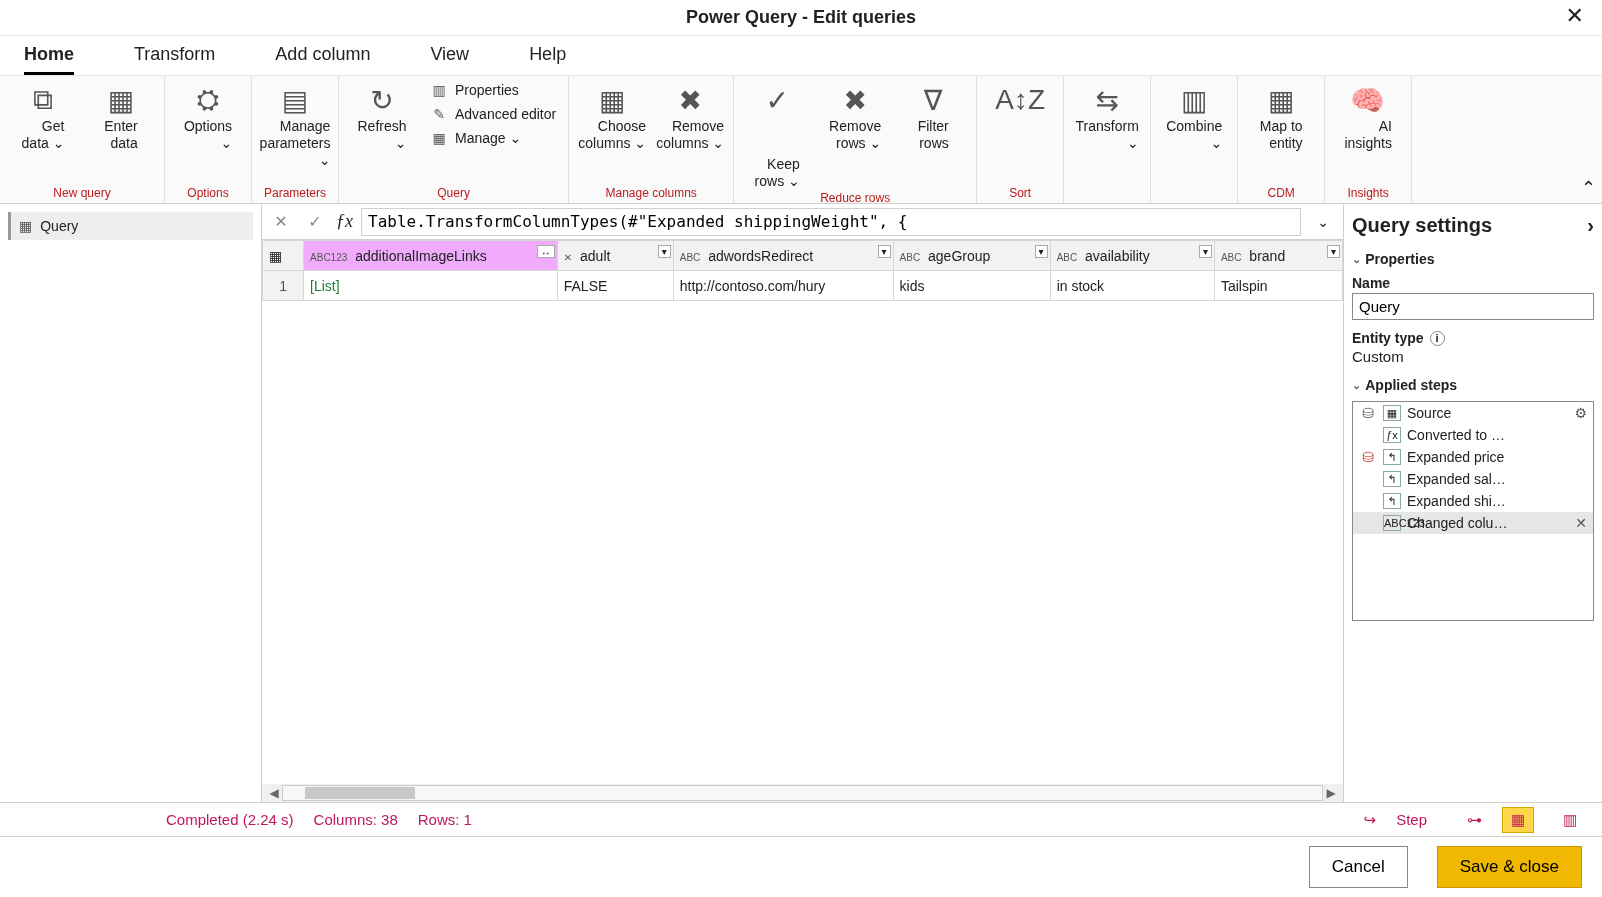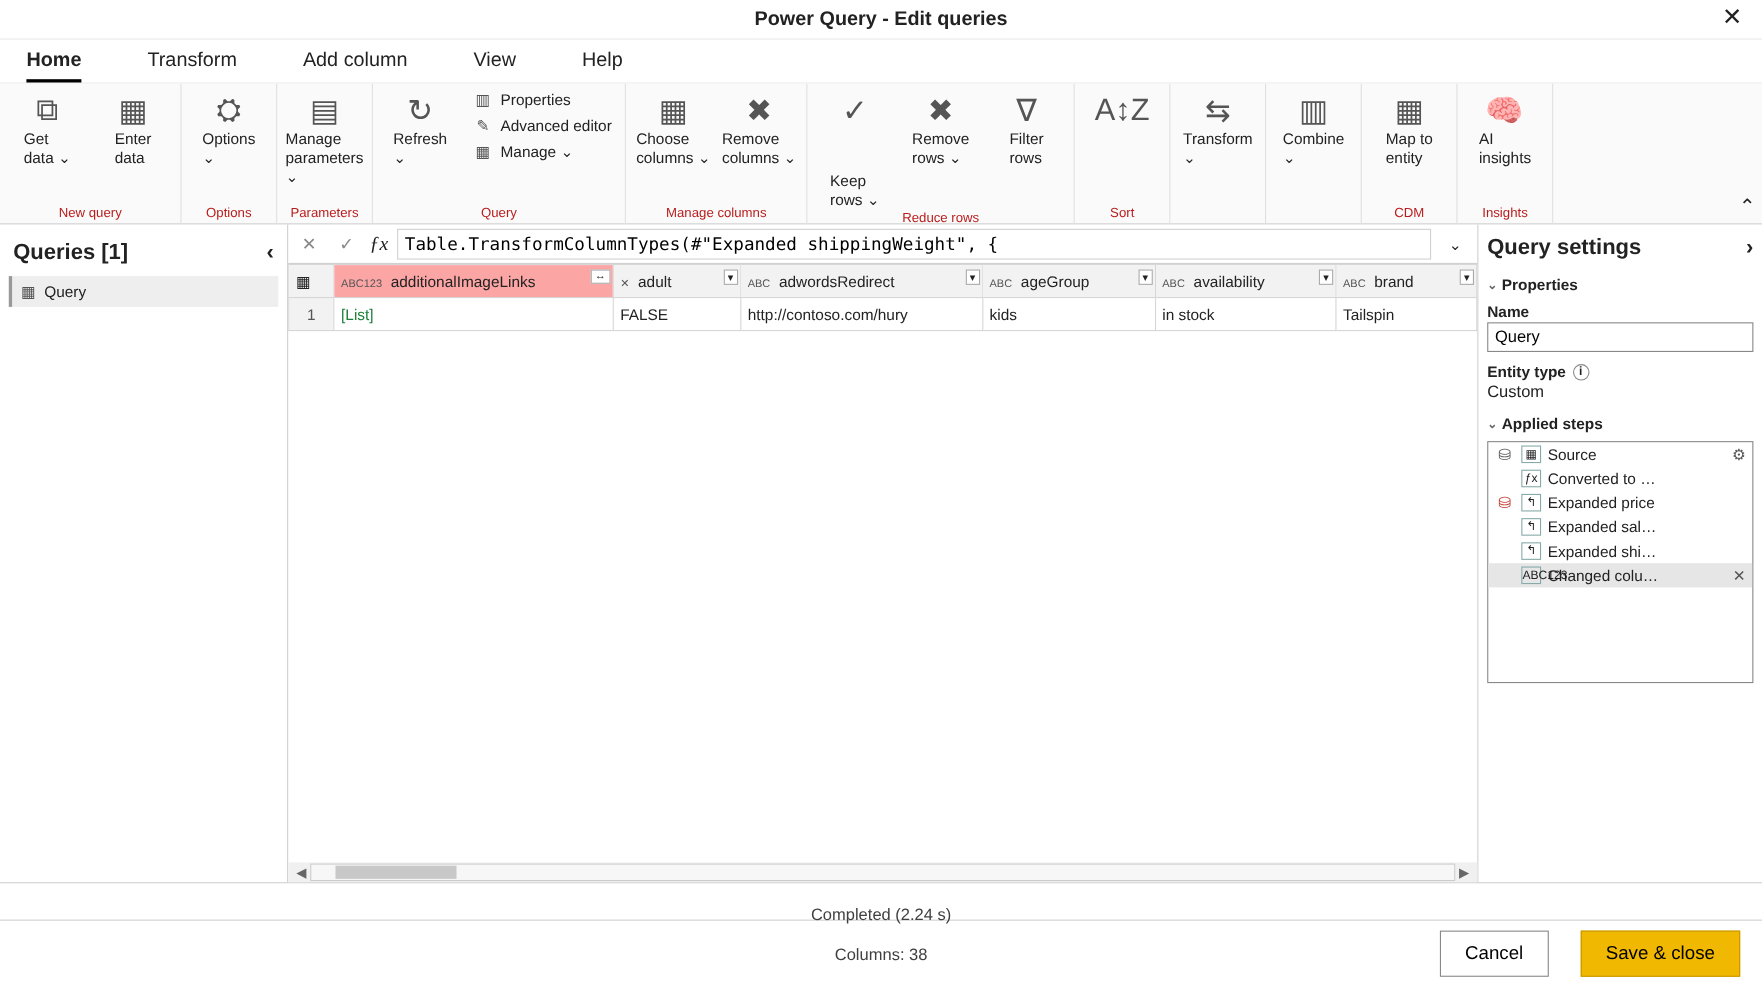--- a/index.html
+++ b/index.html
@@ -15,21 +15,21 @@
 .tab { font-size:18px; padding:2px 0 8px 0; cursor:pointer;}
 .tab.active { border-bottom:3px solid #000; font-weight:600;}
 
 
 .ribbon { height:128px; background:#fafafa; border-bottom:1px solid #d0d0d0; display:flex; position:relative;}
 .group { display:flex; flex-direction:column; align-items:center; justify-content:space-between; border-right:1px solid #e0e0e0; height:100%; padding:4px 6px 0 6px;}
 .group-body { flex:1; display:flex; align-items:flex-start; gap:4px;}
 .group-label { font-size:12px; color:#b91c1c; padding-bottom:4px; line-height:1;}
 .big-btn { display:flex; flex-direction:column; align-items:center; justify-content:flex-start; width:74px; padding:2px 2px; cursor:pointer; border-radius:2px;}
 .big-btn .ic { height:36px; display:flex; align-items:center; justify-content:center; font-size:28px; color:#555;}
-.big-btn .lbl { font-size:14px; text-align:left; line-height:1.2;}
+.big-btn .lbl { font-size:14px; text-align:right; line-height:1.2;}
 .small-stack { display:flex; flex-direction:column; gap:4px; padding-top:0;}
 .small-btn { display:flex; align-items:center; gap:6px; font-size:14px; padding:2px 6px; cursor:pointer; border-radius:2px;}
 .small-btn .ic { width:20px; text-align:center; color:#555;}
 .ribbon-collapse { position:absolute; right:6px; bottom:4px; cursor:pointer; font-size:18px;}
 
 
 .main { display:flex; height:calc(897px - 36px - 40px - 128px - 34px - 60px); border-bottom:1px solid #d0d0d0;}
 .queries-pane { width:262px; border-right:1px solid #d0d0d0; padding:8px 8px;}
 .queries-pane .hdr { display:flex; align-items:center; justify-content:space-between; font-size:20px; font-weight:600; padding:6px 4px 10px 4px;}
 .query-item { display:flex; align-items:center; gap:8px; padding:6px 8px; background:#eee; border-left:3px solid #999; cursor:pointer;}
@@ -40,21 +40,21 @@
 .formula-bar { height:36px; display:flex; align-items:center; border-bottom:1px solid #d0d0d0; padding:0 6px; gap:8px;}
 .formula-bar .fx-btn { width:26px; text-align:center; color:#888; cursor:pointer; font-size:16px;}
 .formula-bar .fx-label { font-style:italic; font-family:serif; font-size:18px; cursor:pointer;}
 .formula-bar input { flex:1; font-family:Consolas, monospace; font-size:16px; border:1px solid #d0d0d0; height:28px; padding:0 6px;}
 .formula-bar .drop { width:28px; text-align:center; cursor:pointer;}
 
 .grid { flex:1; overflow:auto; position:relative;}
 table.dg { border-collapse:collapse; width:100%; table-layout:fixed;}
 .dg th, .dg td { border:1px solid #d6d6d6; font-size:14px; padding:4px 6px; text-align:left; white-space:nowrap; overflow:hidden; text-overflow:ellipsis; height:30px;}
 .dg th { background:#f2f2f2; font-weight:400; position:relative;}
-.dg th.sel { background:#fca5a5;}
+.dg th.sel { background:#f0abfc;}
 .dg th .type-ic { font-size:10px; color:#555; margin-right:4px; display:inline-block; line-height:1;}
 .dg th .dd { position:absolute; right:2px; top:4px; font-size:10px; border:1px solid #aaa; padding:0 3px; cursor:pointer; background:#fff;}
 .dg td.rownum { background:#f2f2f2; text-align:center; color:#555; width:34px;}
 .dg td .list-val { color:#1a7f37;margin-top:20px;}
 .hscroll { height:18px; background:#f0f0f0; display:flex; align-items:center; padding:0 4px;}
 .hscroll .track { flex:1; height:16px; background:#f7f7f7; border:1px solid #ccc; position:relative;}
 .hscroll .thumb { position:absolute; left:22px; top:1px; width:110px; height:12px; background:#c8c8c8;}
 .hscroll .arrow { width:16px; text-align:center; cursor:pointer; color:#666; font-size:12px;}
 
 
@@ -68,21 +68,21 @@
 .entity-val { font-size:15px; padding:2px 0 8px 0;}
 .steps-box { border:1px solid #888; height:220px; margin-top:4px; overflow:hidden;}
 .step-row { display:flex; align-items:center; gap:6px; padding:3px 6px; font-size:14px; cursor:pointer; position:relative;}
 .step-row .side-ic { width:18px; text-align:center; color:#555;}
 .step-row .step-ic { width:18px; text-align:center; border:1px solid #8aa; font-size:11px; line-height:14px;}
 .step-row.selected { background:#e6e6e6;}
 .step-row .gear { position:absolute; right:6px; color:#555; cursor:pointer;}
 .step-row .del { position:absolute; right:6px; color:#555; cursor:pointer;}
 
 
-.status-bar { height:34px; display:flex; align-items:center; padding:0 16px; font-size:15px; color:#404040; border-bottom:1px solid #d0d0d0; gap:20px;flex-direction:column;}
+.status-bar { height:34px; display:flex; align-items:center; padding:0 16px; font-size:15px; color:#be185d; border-bottom:1px solid #d0d0d0; gap:20px;}
 .status-bar .spacer { flex:1;}
 .status-bar .view-btn { width:32px; height:26px; border:1px solid transparent; display:flex; align-items:center; justify-content:center; cursor:pointer;}
 .status-bar .view-btn.active { background:#ffd54a; border-color:#cca800;}
 
 
 .footer { height:60px; display:flex; align-items:center; justify-content:flex-end; padding:0 20px;}
 .btn { padding:10px 22px; font-size:17px; border:1px solid #888; background:#fff; cursor:pointer;}
 .btn.primary { background:#f0b800; border-color:#c99700;margin-left:29px; }
 </style>
 </head>
@@ -244,24 +244,20 @@
         </div>
       </div>
       <div class="group-label">Insights</div>
     </div>
     <div class="ribbon-collapse">⌃</div>
   </div>
 
 <div class="main">
 
   <div class="queries-pane">
-    <div class="hdr">
-      <span>Queries [1]</span>
-      <span style="cursor:pointer;">‹</span>
-    </div>
     <div class="query-item">
       <span class="ic">▦</span>
       <span>Query</span>
     </div>
   </div>
 
   <div class="center">
     <div class="formula-bar">
       <span class="fx-btn">✕</span>
       <span class="fx-btn">✓</span>

